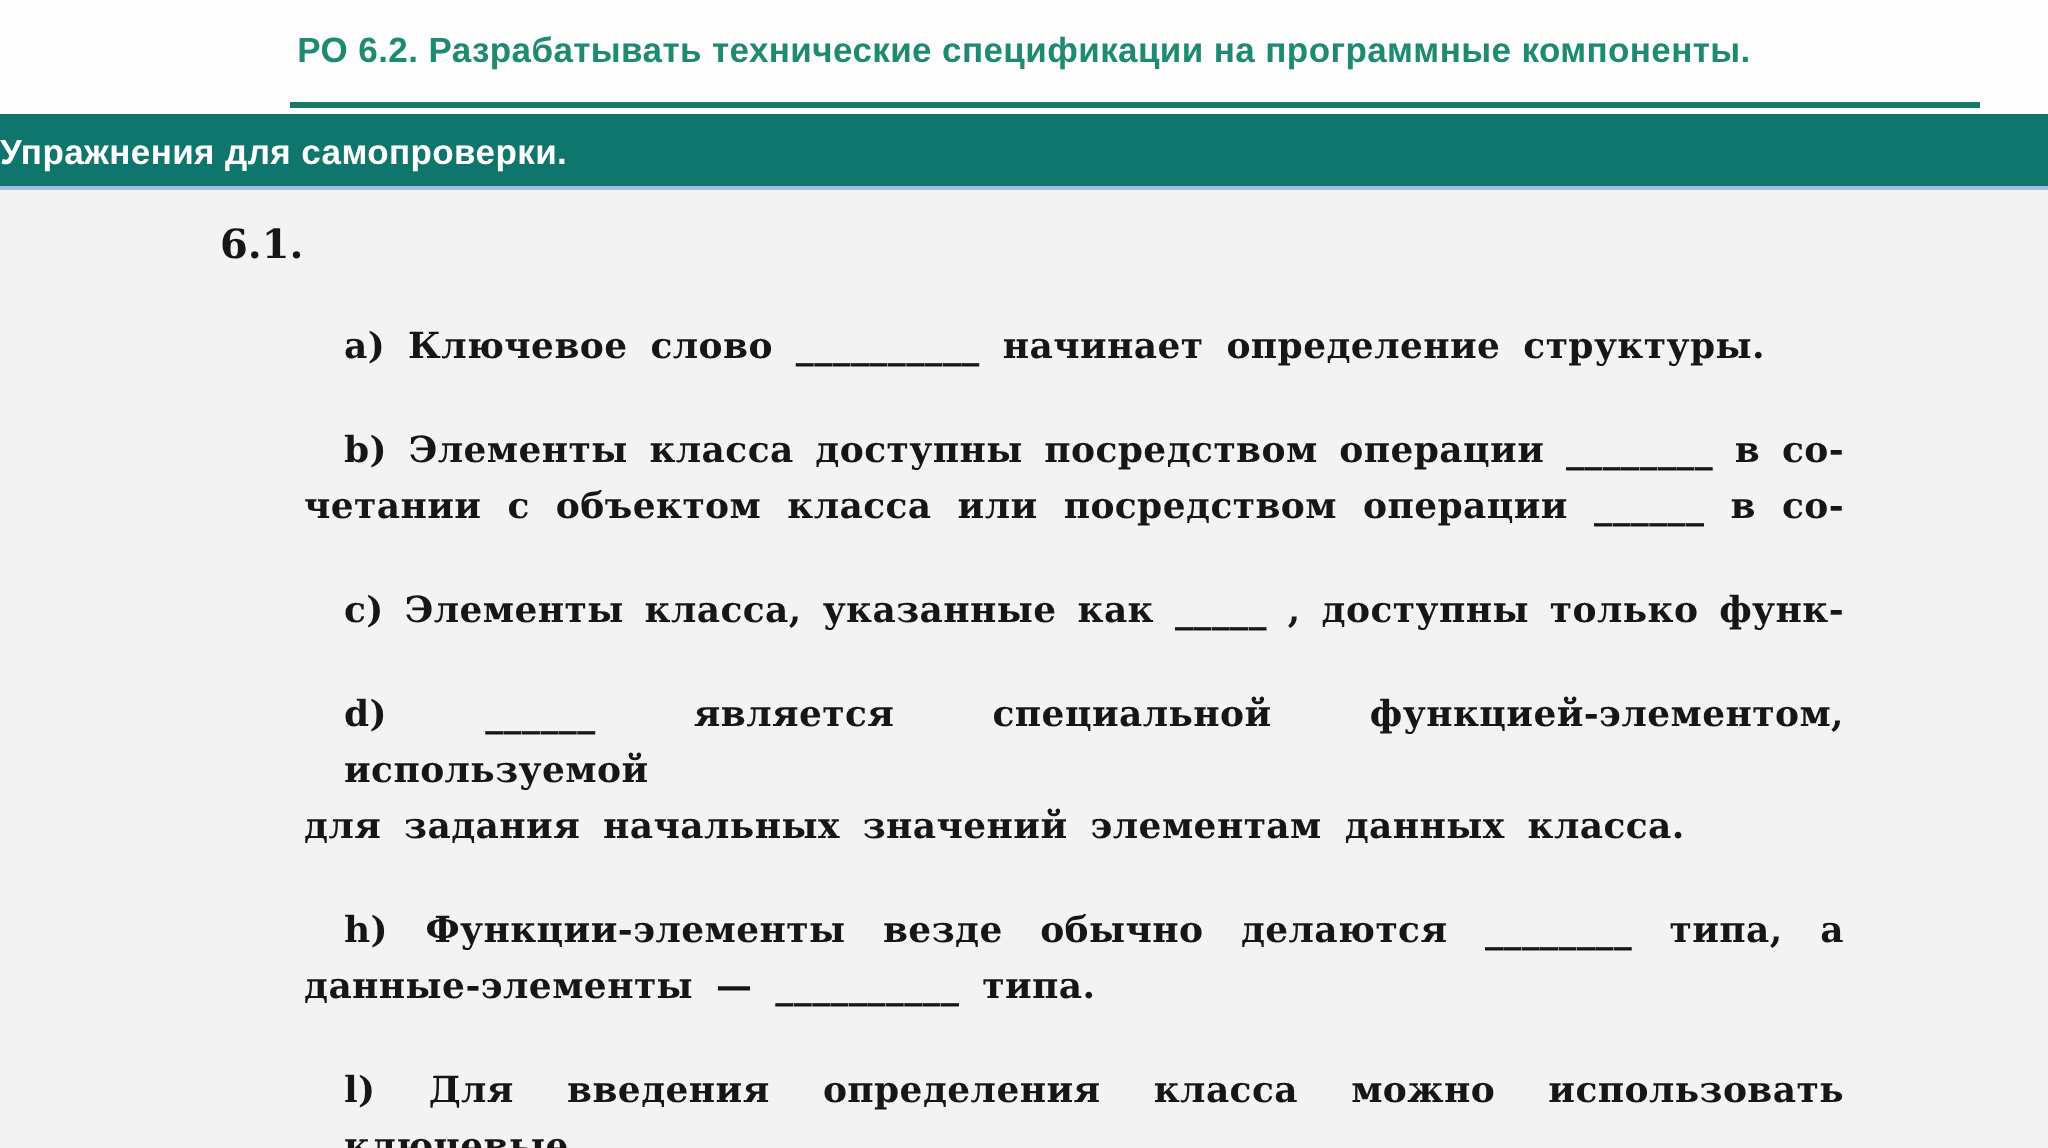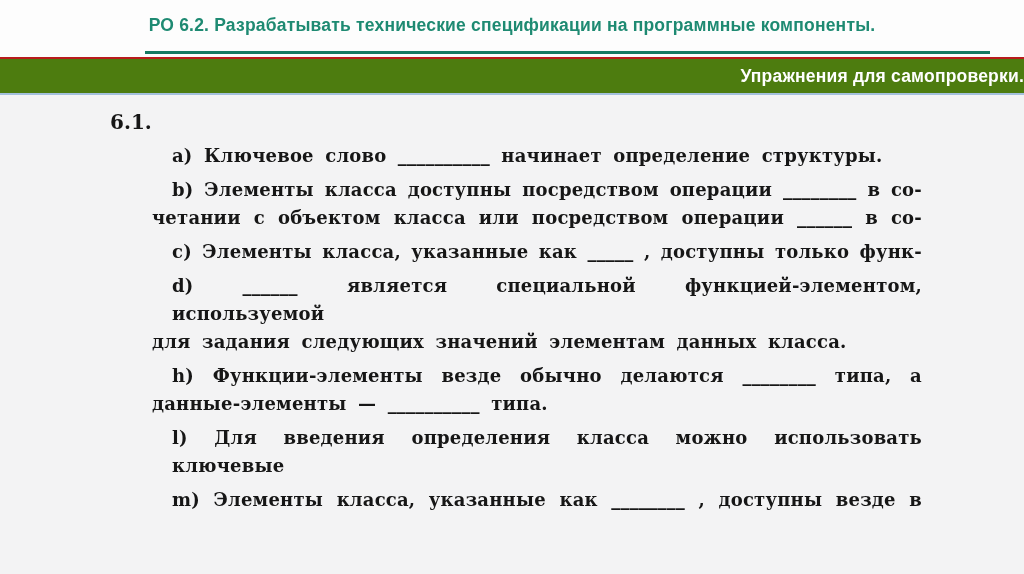--- a/index.html
+++ b/index.html
@@ -19,23 +19,23 @@
     font-weight: 700; font-size: 17.5px; letter-spacing: 0.2px;
     color: #1e8a72;
   }
   .header-rule {
     position: absolute; left: 145px; width: 845px; bottom: 3px; height: 3px;
     background: #157a63;
   }
 
   
   .band {
-    height: 34px; background: #4d7c0f;
-    border-top: 2px solid #b91c1c; border-bottom: 2px solid #a3c0dc;
-    display: flex; align-items: center; justify-content: flex-end;
+    height: 34px; background: #0f766e;
+    border-top: 2px solid #0f766e; border-bottom: 2px solid #a3c0dc;
+    display: flex; align-items: center; justify-content: flex-start;
   }
   .band-title {
     color: #ffffff; font-weight: 700; font-size: 17.5px; letter-spacing: 0.2px;
   }
 
   
   .content {
     height: 479px; background: #f3f3f4; box-sizing: border-box;
     padding-top: 13px;
     font-family: "DejaVu Serif", serif; font-weight: 700; color: #161616;
@@ -43,21 +43,21 @@
   .heading {
     display: flex; margin-left: 110px;
     font-size: 19px; line-height: 28px; word-spacing: 5px;
   }
   .heading .num { width: 62px; font-size: 20px; word-spacing: normal; flex: none; }
 
   .items {
     margin-left: 152px; width: 770px; margin-top: 4px;
     font-size: 18px;
   }
-  .item { margin-top: 6px; }
+  .item { margin-top: 24px; }
   .line {
     line-height: 28px; letter-spacing: 0.2px; word-spacing: 3px;
     text-align: justify; text-align-last: justify; -moz-text-align-last: justify;
   }
   .line.first { padding-left: 20px; }
   .line.last  { text-align-last: left; -moz-text-align-last: left; word-spacing: 5px; }
 </style>
 </head>
 <body>
 
@@ -88,21 +88,21 @@
         <div class="line first">b) Элементы класса доступны посредством операции ________ в со-</div>
         <div class="line">четании с объектом класса или посредством операции ______ в со-</div>
       </div>
 
       <div class="item">
         <div class="line first">c) Элементы класса, указанные как _____ , доступны только функ-</div>
       </div>
 
       <div class="item">
         <div class="line first">d) ______ является специальной функцией-элементом, используемой</div>
-        <div class="line last">для задания следующих значений элементам данных класса.</div>
+        <div class="line last">для задания начальных значений элементам данных класса.</div>
       </div>
 
       <div class="item">
         <div class="line first">h) Функции-элементы везде обычно делаются ________ типа, а</div>
         <div class="line last">данные-элементы — __________ типа.</div>
       </div>
 
       <div class="item">
         <div class="line first">l) Для введения определения класса можно использовать ключевые</div>
       </div>

